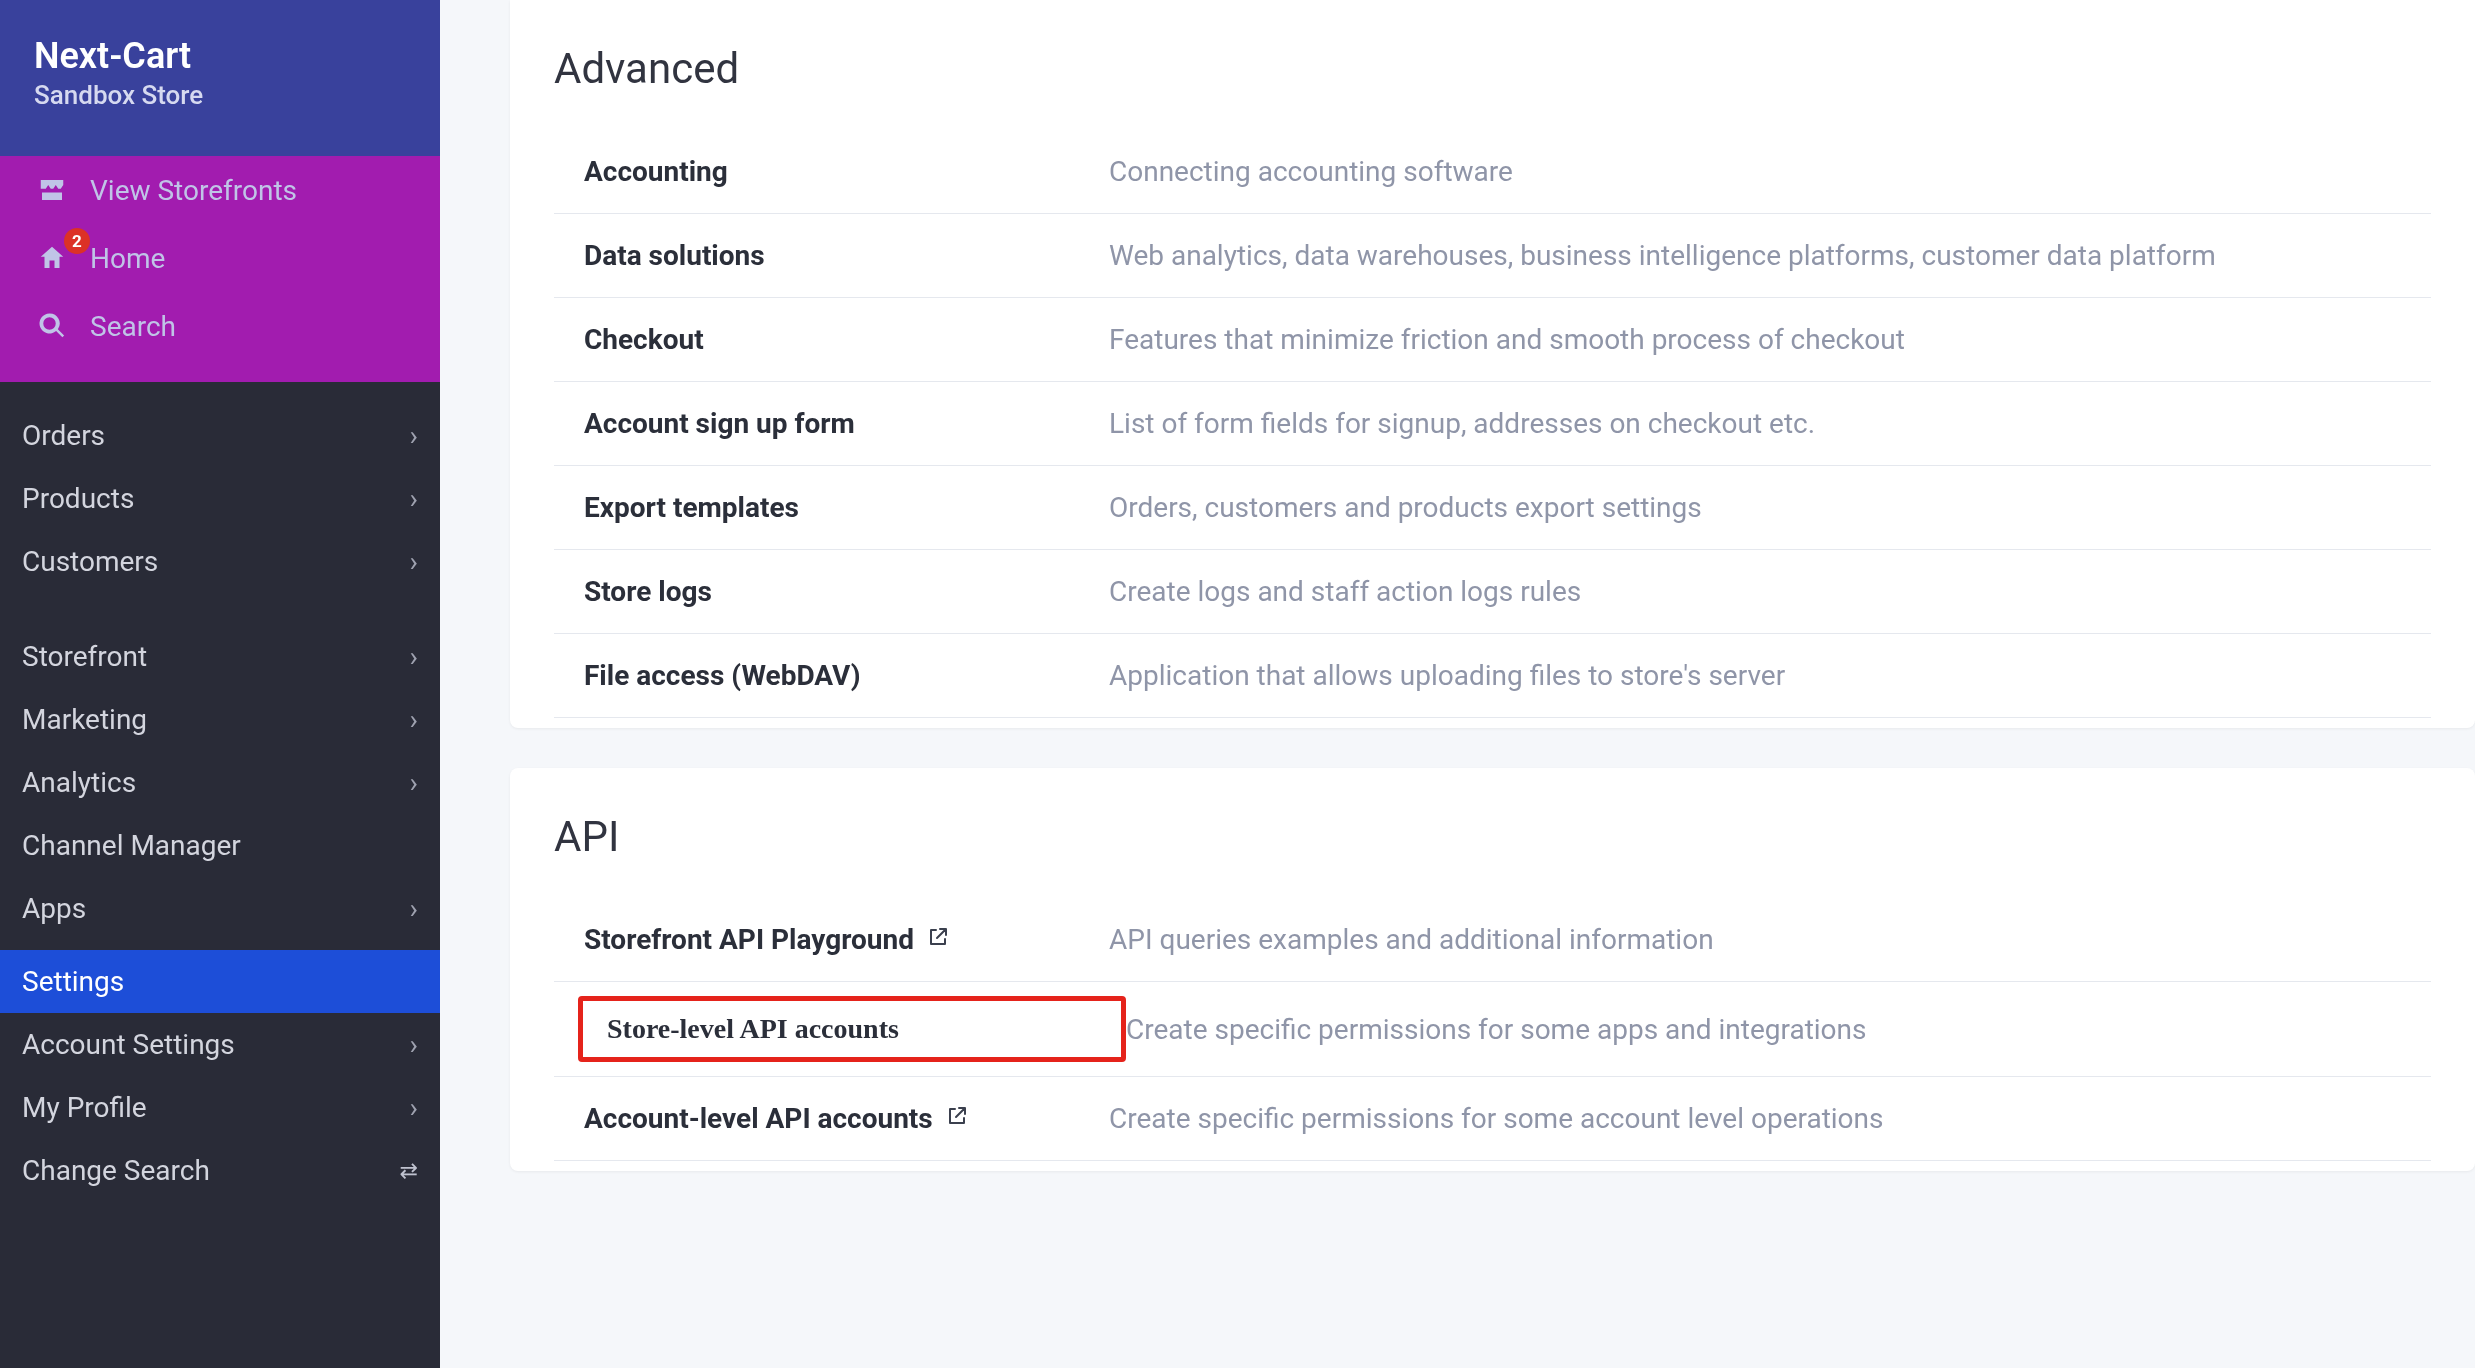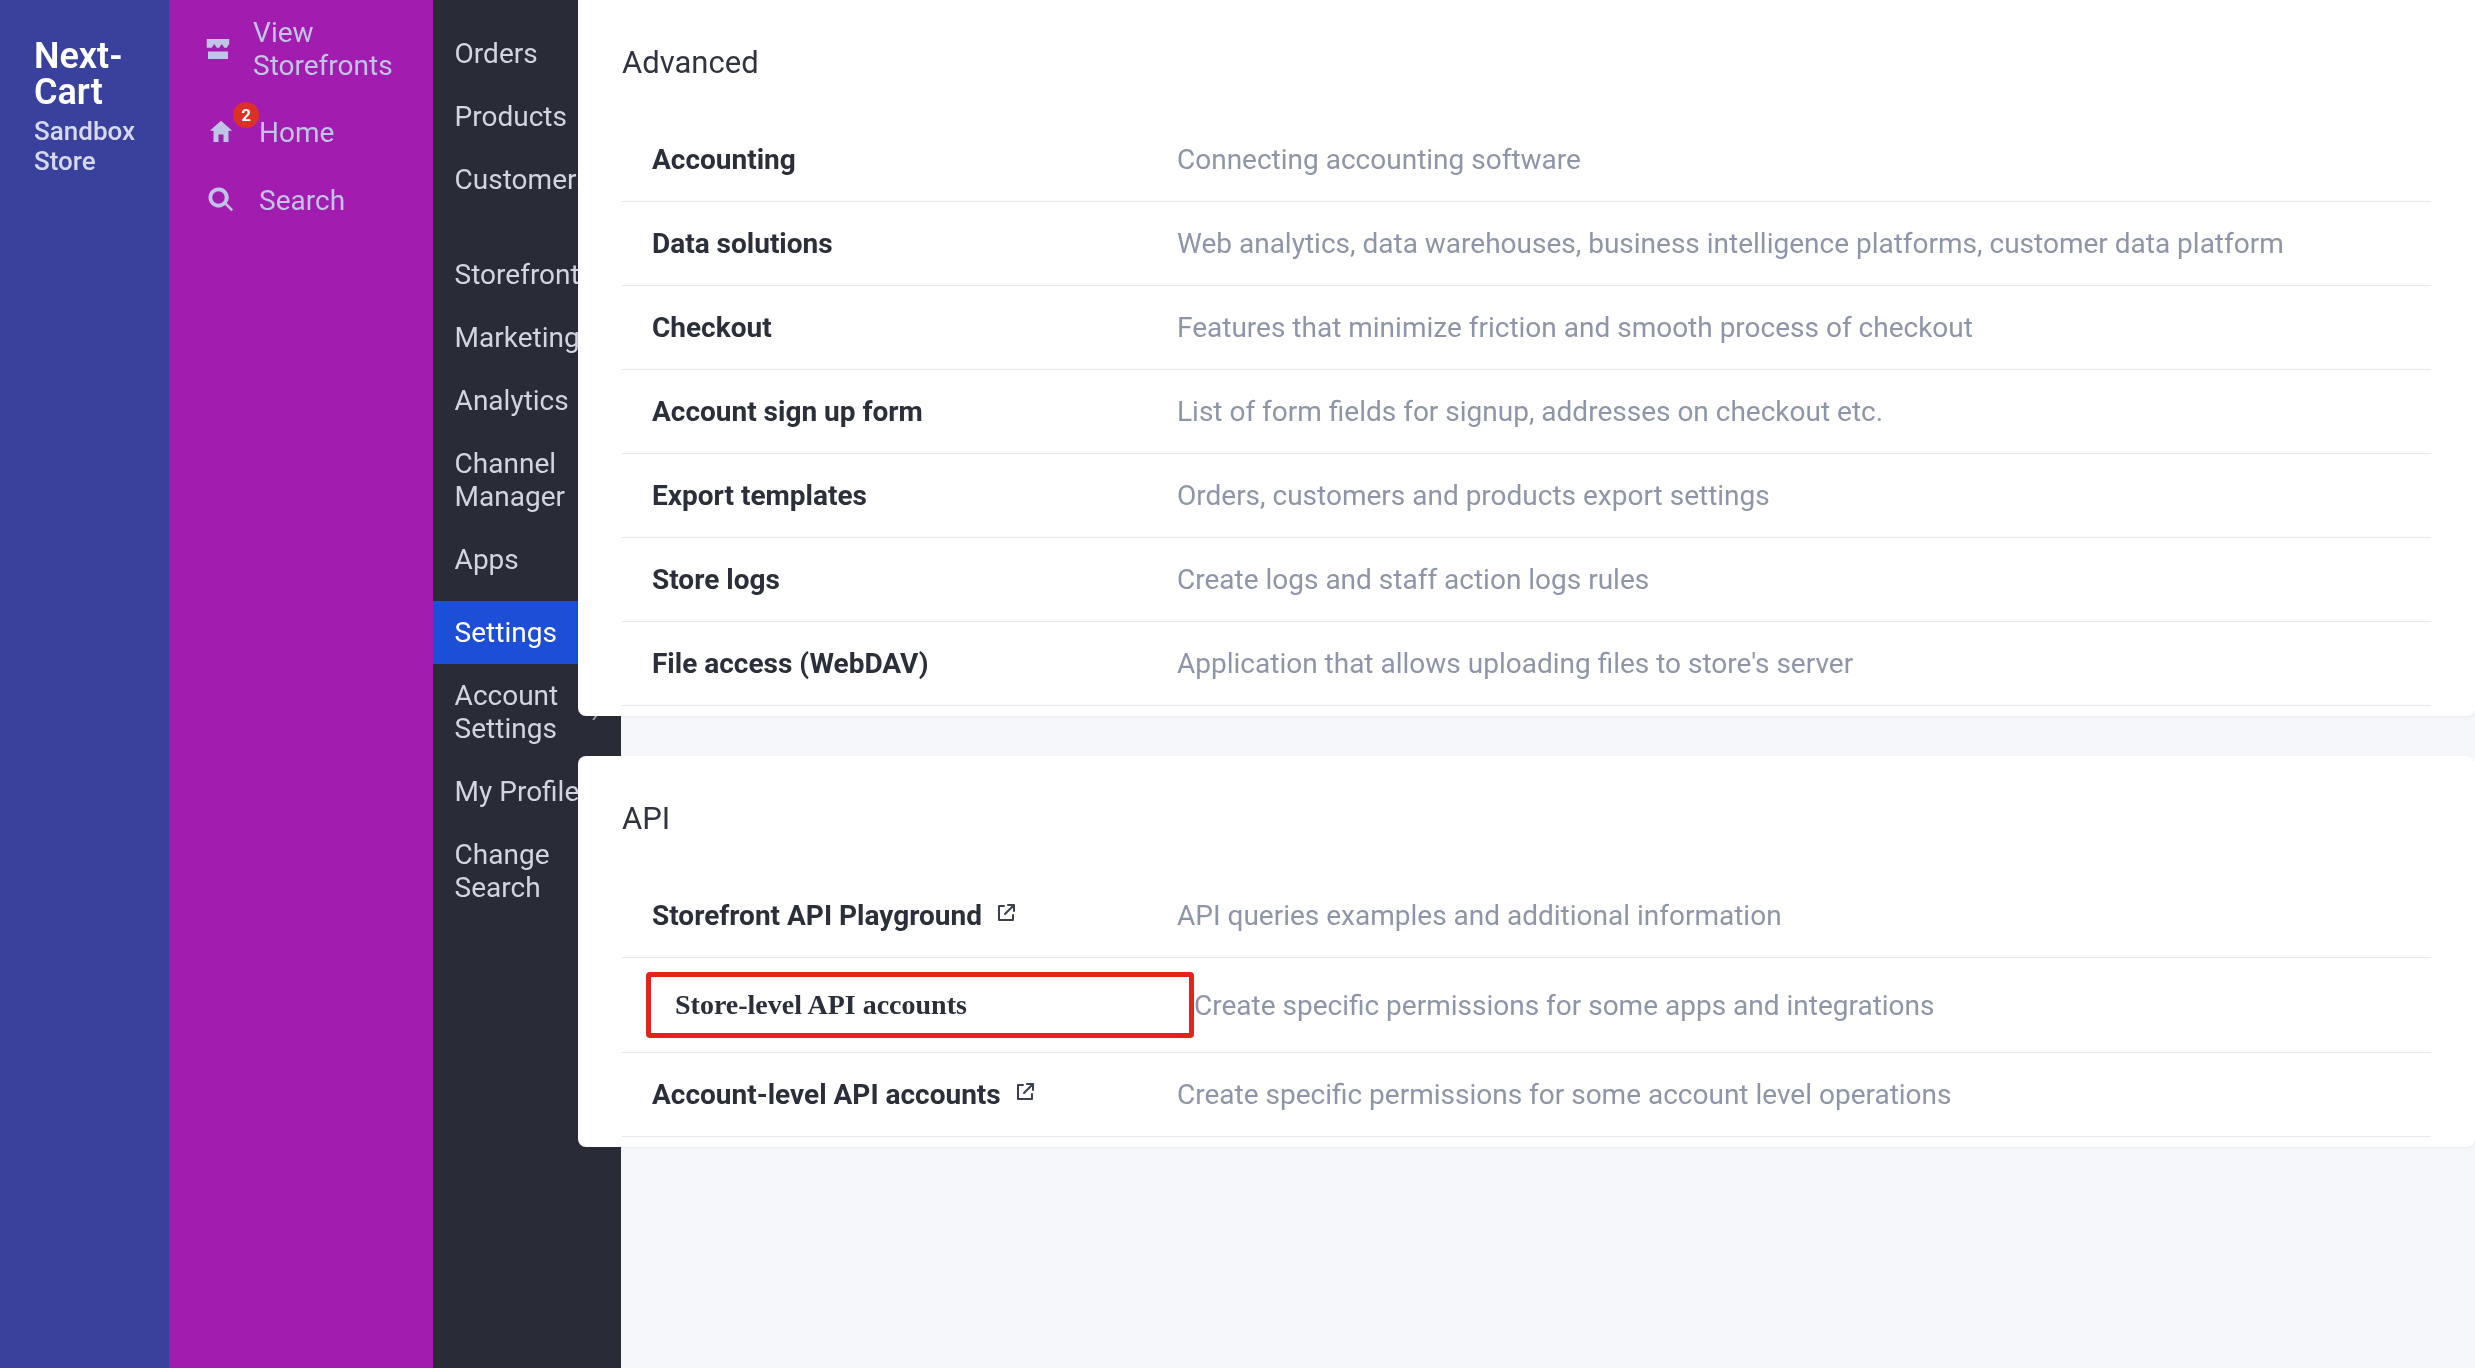--- a/index.html
+++ b/index.html
@@ -13,24 +13,24 @@
     height: 1368px;
     overflow: hidden;
   }
   .app {
     display: flex;
     height: 100%;
   }
 
   
   .sidebar {
-    width: 508px;
+    width: 440px;
     flex-shrink: 0;
     display: flex;
-    flex-direction: row;
+    flex-direction: column;
     background: #292b37;
     color: #cfd3e7;
   }
   .sidebar-header {
     background: #39419c;
     padding: 38px 34px 0 34px;
   }
   .brand-title {
     color: #ffffff;
     font-size: 36px;
@@ -120,21 +120,21 @@
   }
   .panel {
     background: #ffffff;
     border-radius: 8px;
     box-shadow: 0 1px 3px rgba(0,0,0,0.06);
     margin: 0 0 40px 70px;
     padding: 36px 44px 10px 44px;
   }
   .panel + .panel { margin-top: 0; }
   .panel-title {
-    font-size: 31px;
+    font-size: 42px;
     font-weight: 400;
     color: #313440;
     padding: 8px 0 36px 0;
   }
   .row {
     display: flex;
     align-items: center;
     padding: 25px 0;
     border-bottom: 1px solid #e5e8ee;
     cursor: pointer;

